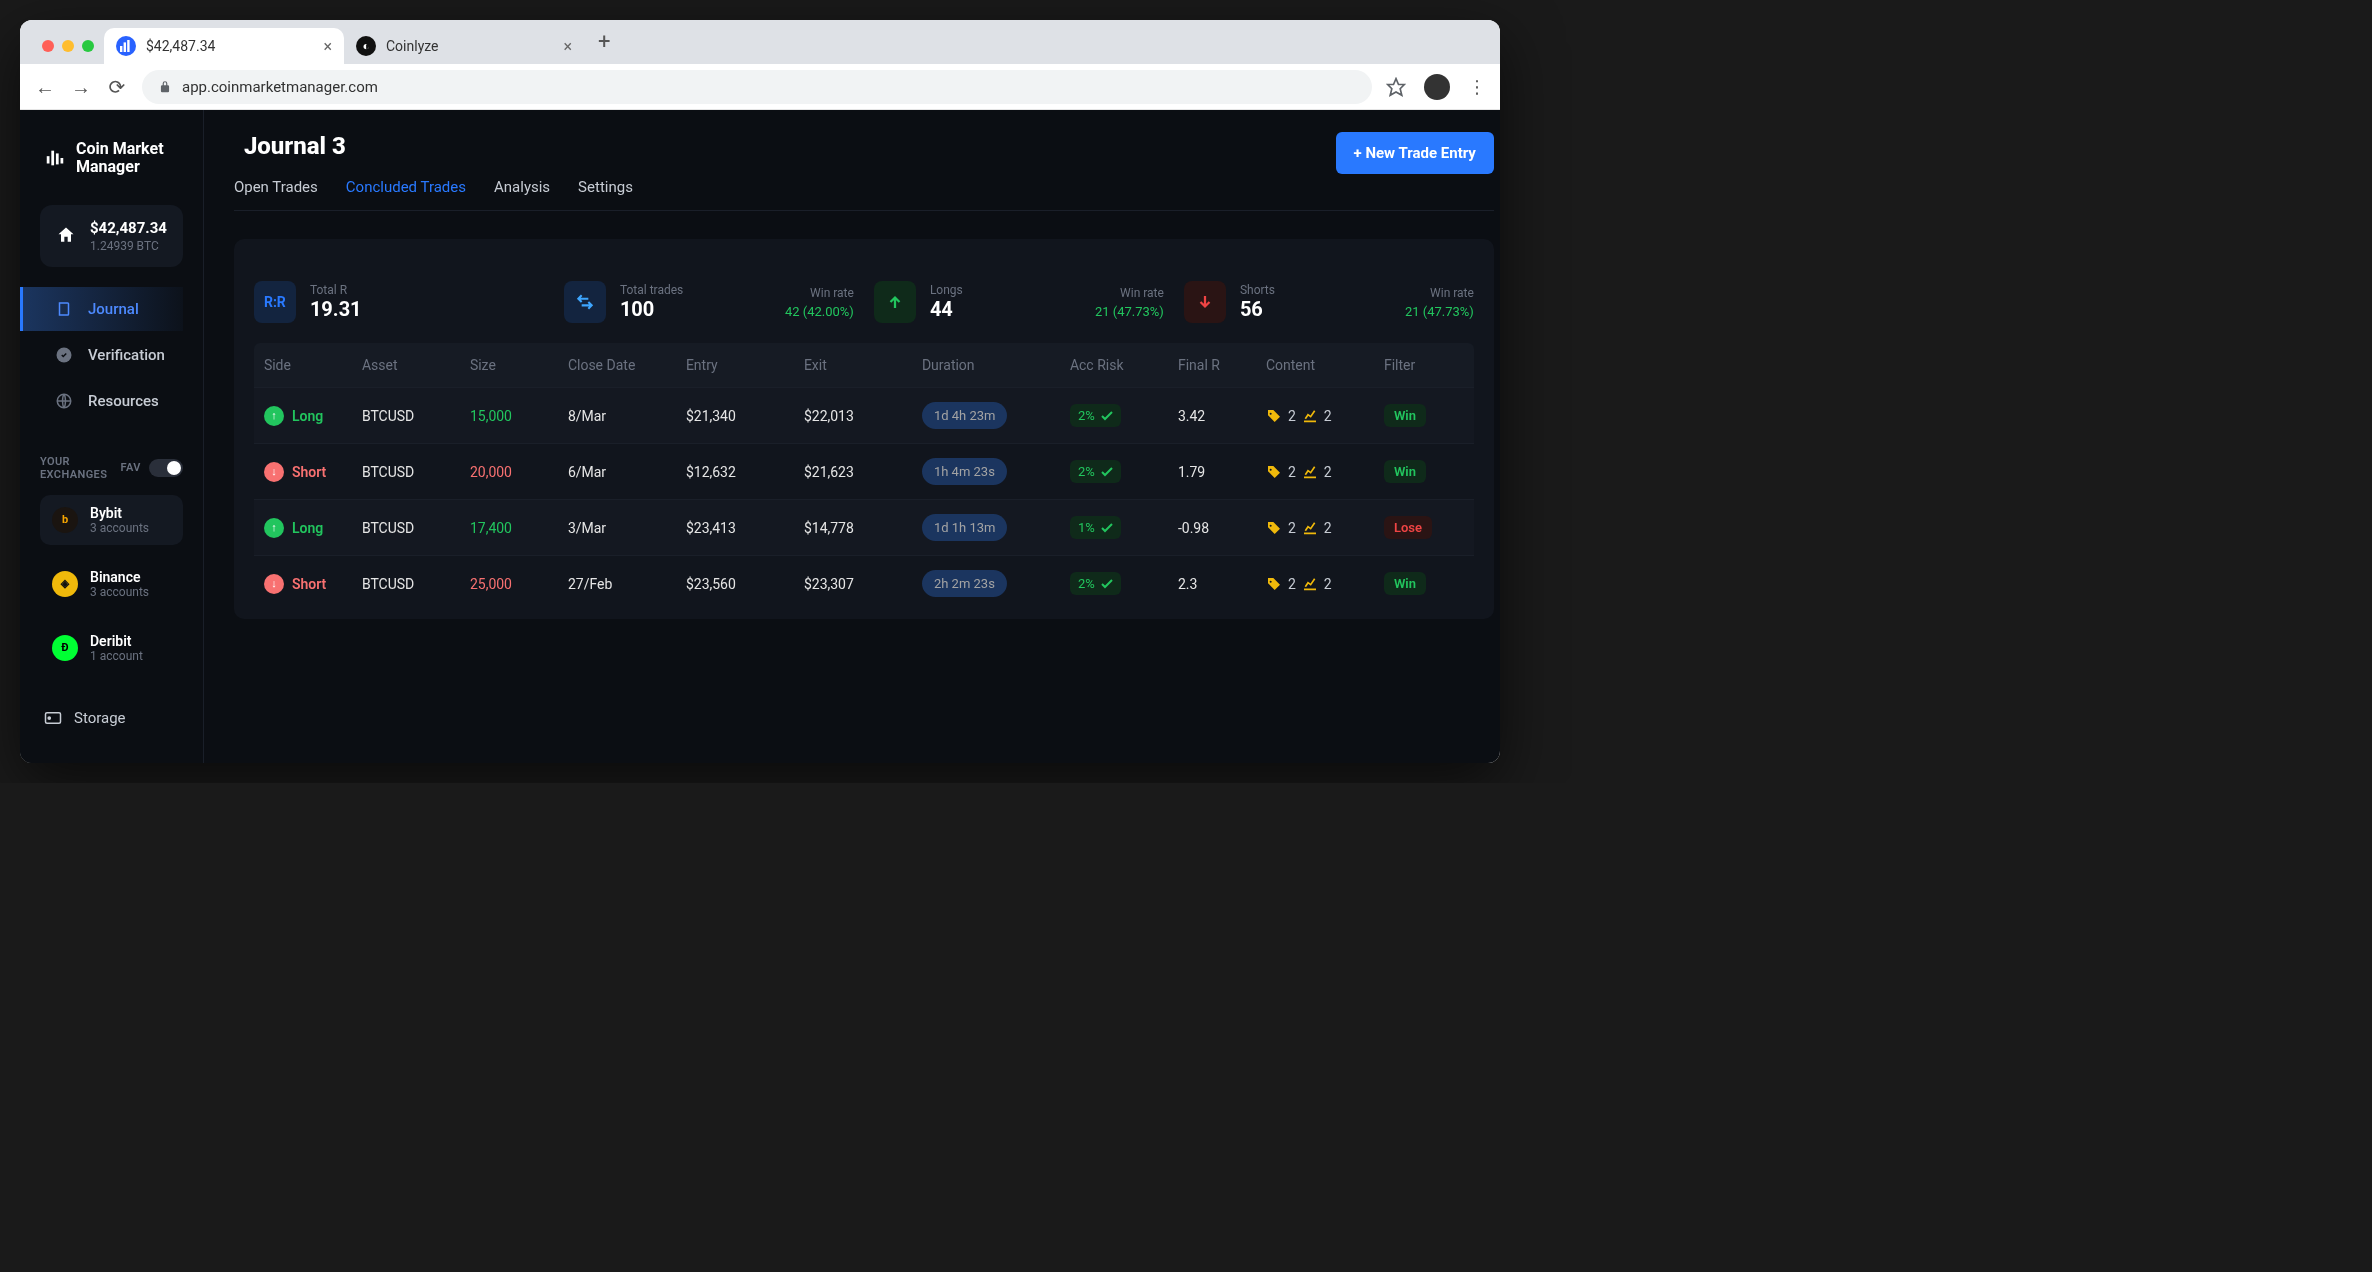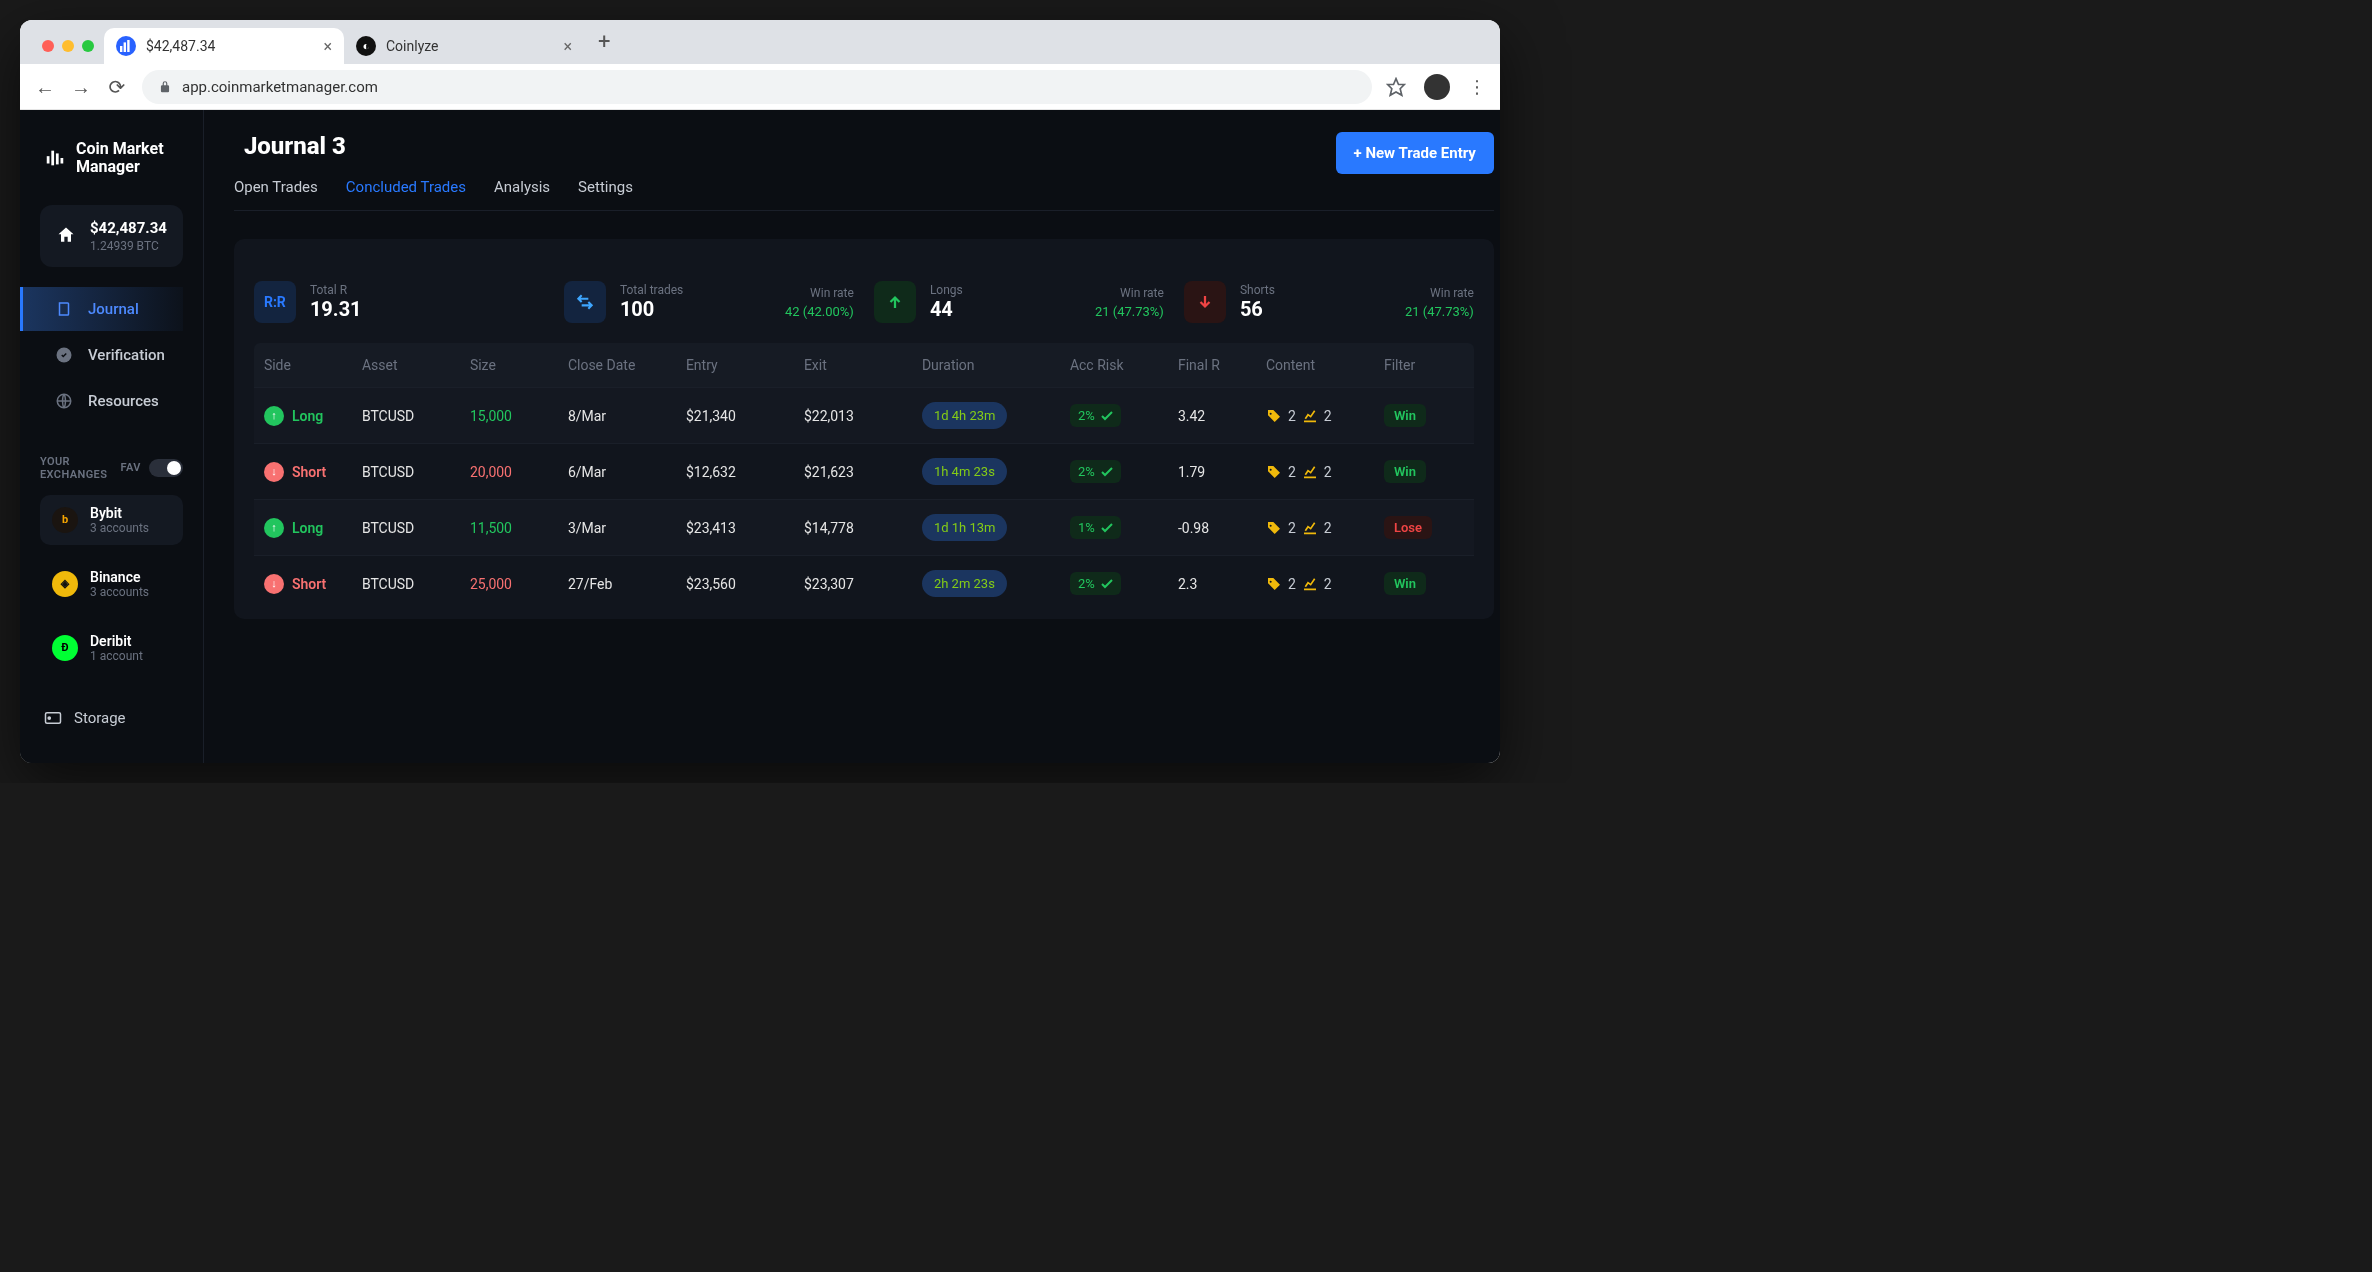--- a/index.html
+++ b/index.html
@@ -180,21 +180,21 @@
 .trow { border-top: 1px solid #1a1f29; color: #c7ccd4; }
 .trow:nth-child(odd) { background: #141821; }
 .side { display: flex; align-items: center; gap: 8px; font-weight: 600; }
 .side-long { color: #22c55e; }
 .side-short { color: #f87171; }
 .side-ic { width: 20px; height: 20px; border-radius: 50%; display:flex; align-items:center; justify-content:center; font-size:11px; }
 .side-ic.long { background: #22c55e; color: #fff; }
 .side-ic.short { background: #f87171; color: #fff; }
 .size-long { color: #22c55e; }
 .size-short { color: #f87171; }
-.dur-pill { background: #1b355f; color: #84cc16; border-radius: 14px; padding: 6px 12px; font-size: 13px; display: inline-block; }
+.dur-pill { background: #1b355f; color: #a3a3a3; border-radius: 14px; padding: 6px 12px; font-size: 13px; display: inline-block; }
 .risk-pill { background: #0f2a1a; color: #22c55e; border-radius: 6px; padding: 4px 8px; display: inline-flex; align-items: center; gap: 6px; font-size: 13px; }
 .content-cell { display: flex; align-items: center; gap: 6px; }
 .tag-ic, .chart-ic { color: #f0b90b; }
 .result-pill { border-radius: 6px; padding: 4px 10px; font-size: 13px; font-weight: 600; display: inline-block; }
 .result-win { background: #0f2a1a; color: #22c55e; }
 .result-lose { background: #2a1414; color: #ef4444; }
 .td-white { color: #e5e5e5; }
 svg { display: block; }
 </style>
 </head>
@@ -497,21 +497,21 @@
       <span>2</span>
     </span>
     <span><span class="result-pill result-win">Win</span></span>
   </div>
               <div class="trow">
     <span class="side side-long">
       <span class="side-ic long">↑</span>
       <span>Long</span>
     </span>
     <span class="td-white">BTCUSD</span>
-    <span class="size-long">11,500</span>
+    <span class="size-long">17,400</span>
     <span class="td-white">3/Mar</span>
     <span class="td-white">$23,413</span>
     <span class="td-white">$14,778</span>
     <span><span class="dur-pill">1d 1h 13m</span></span>
     <span><span class="risk-pill">1% <svg width="12" height="10" viewBox="0 0 12 10" fill="none" stroke="#22c55e" stroke-width="2">
                       <path d="M1 5l3 3 7-7"></path>
                     </svg></span></span>
     <span class="td-white">-0.98</span>
     <span class="content-cell">
       <span class="tag-ic">

